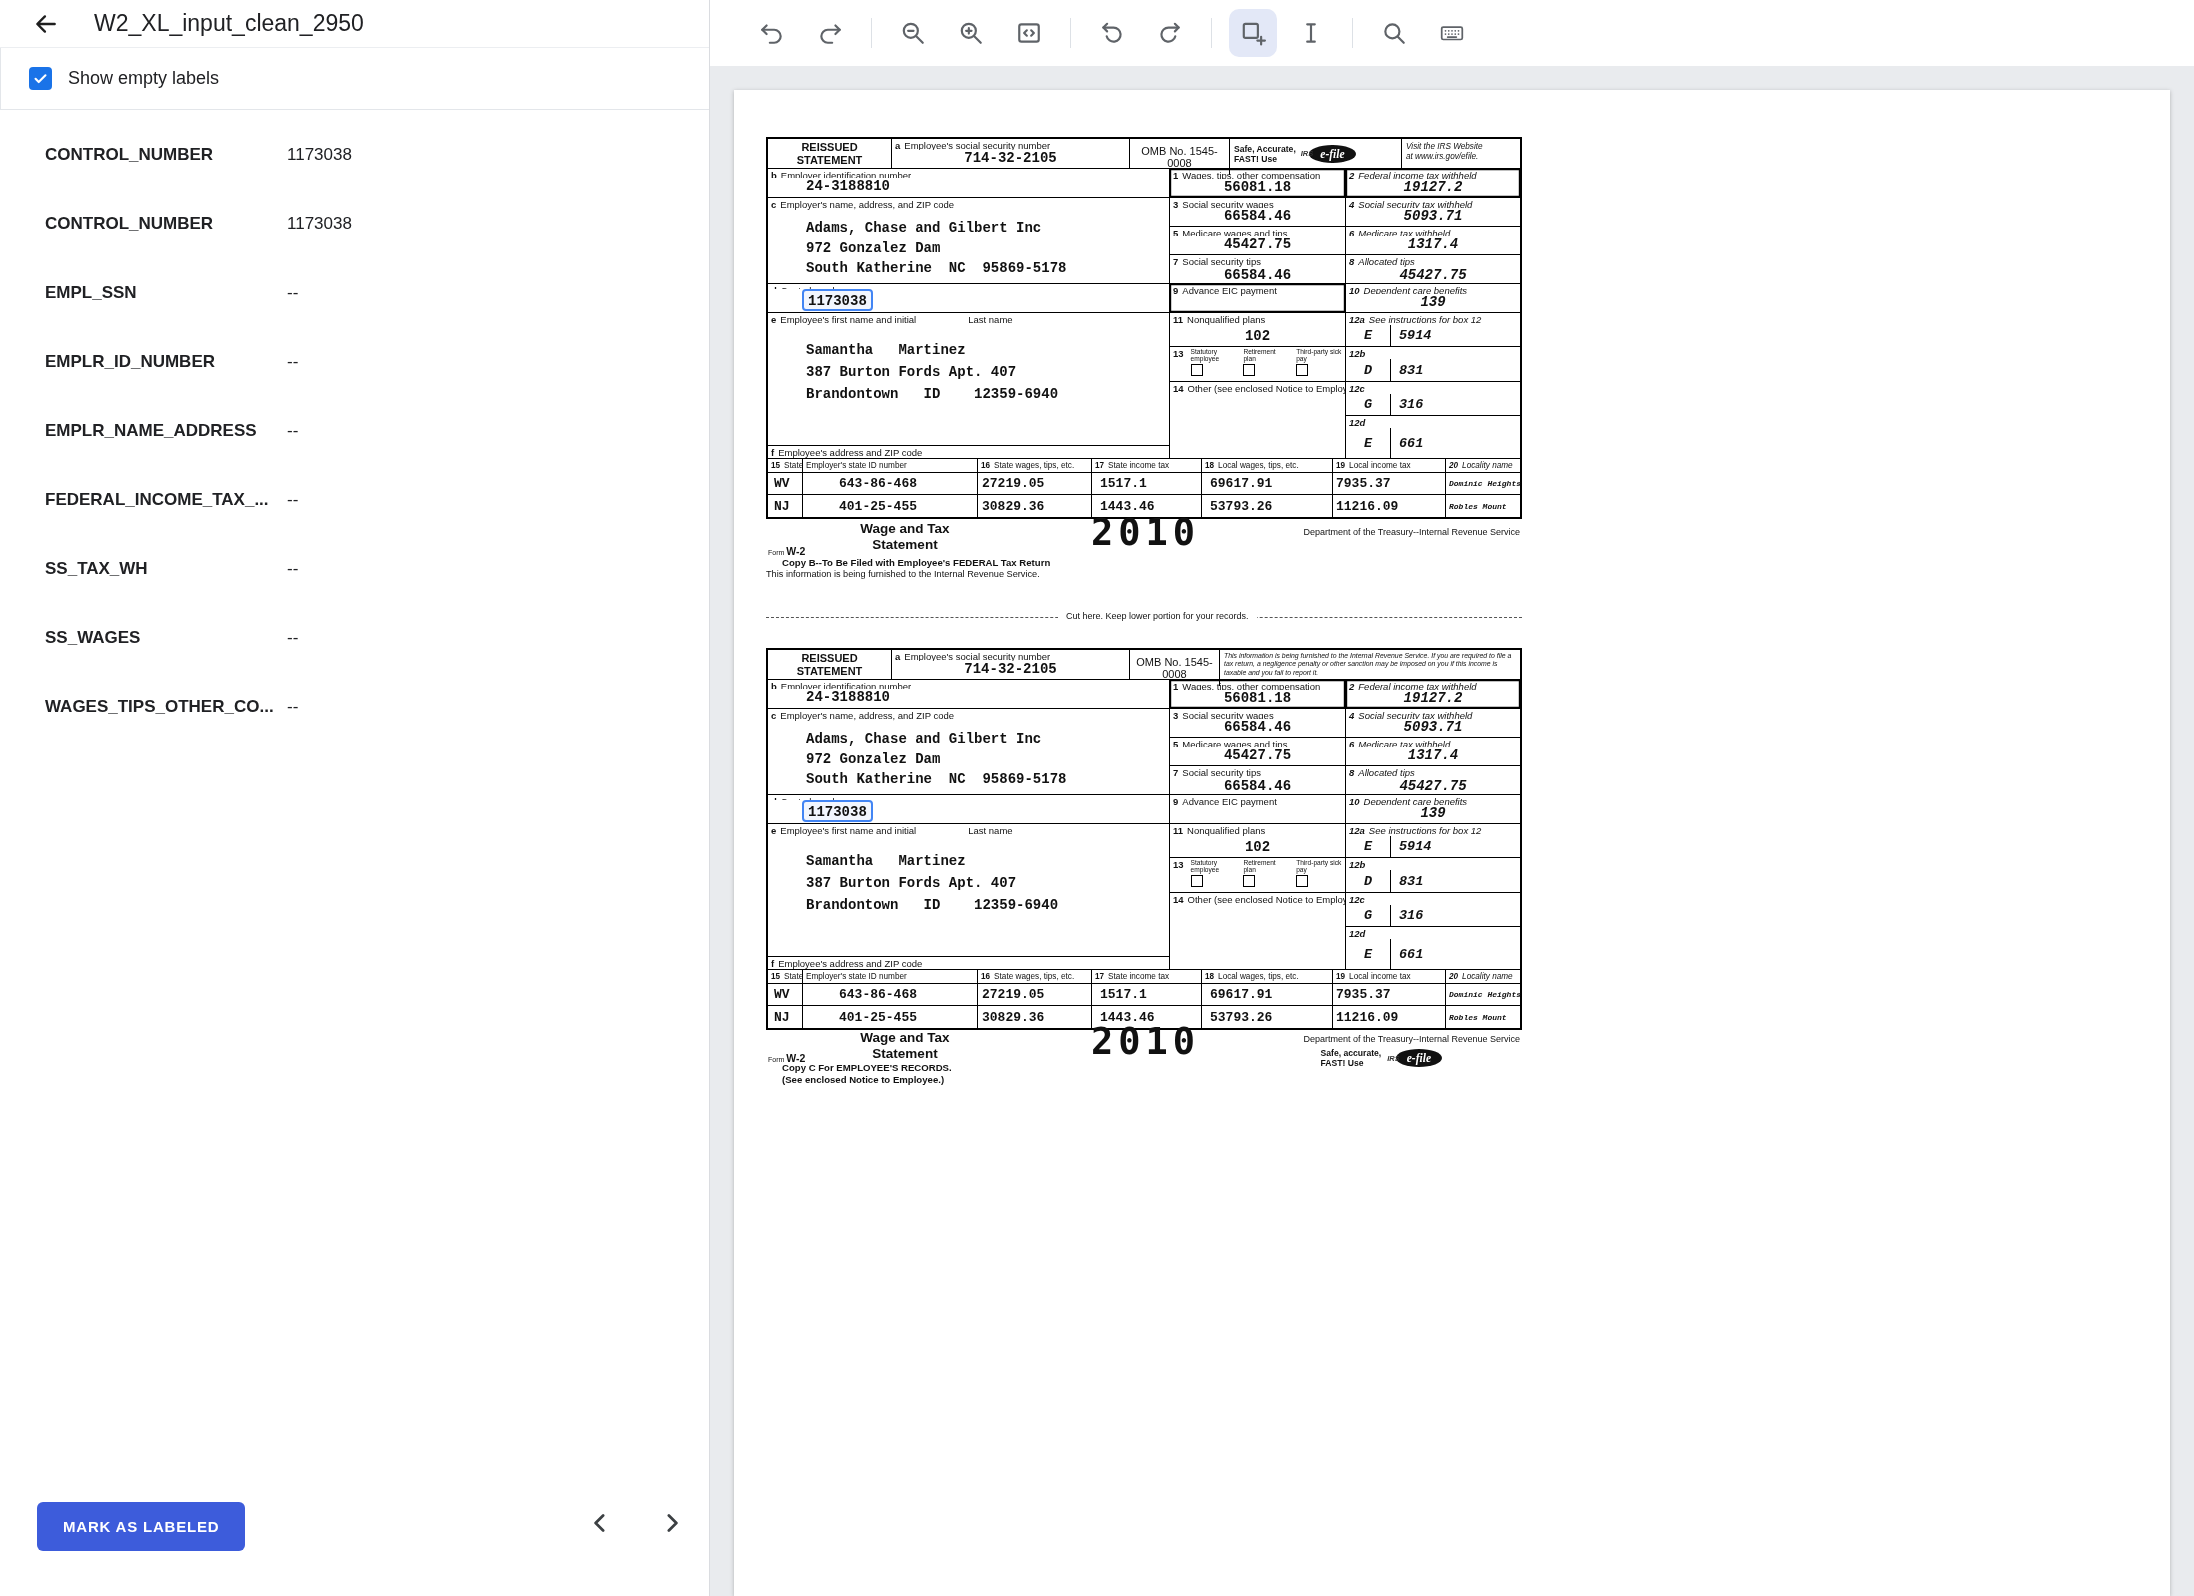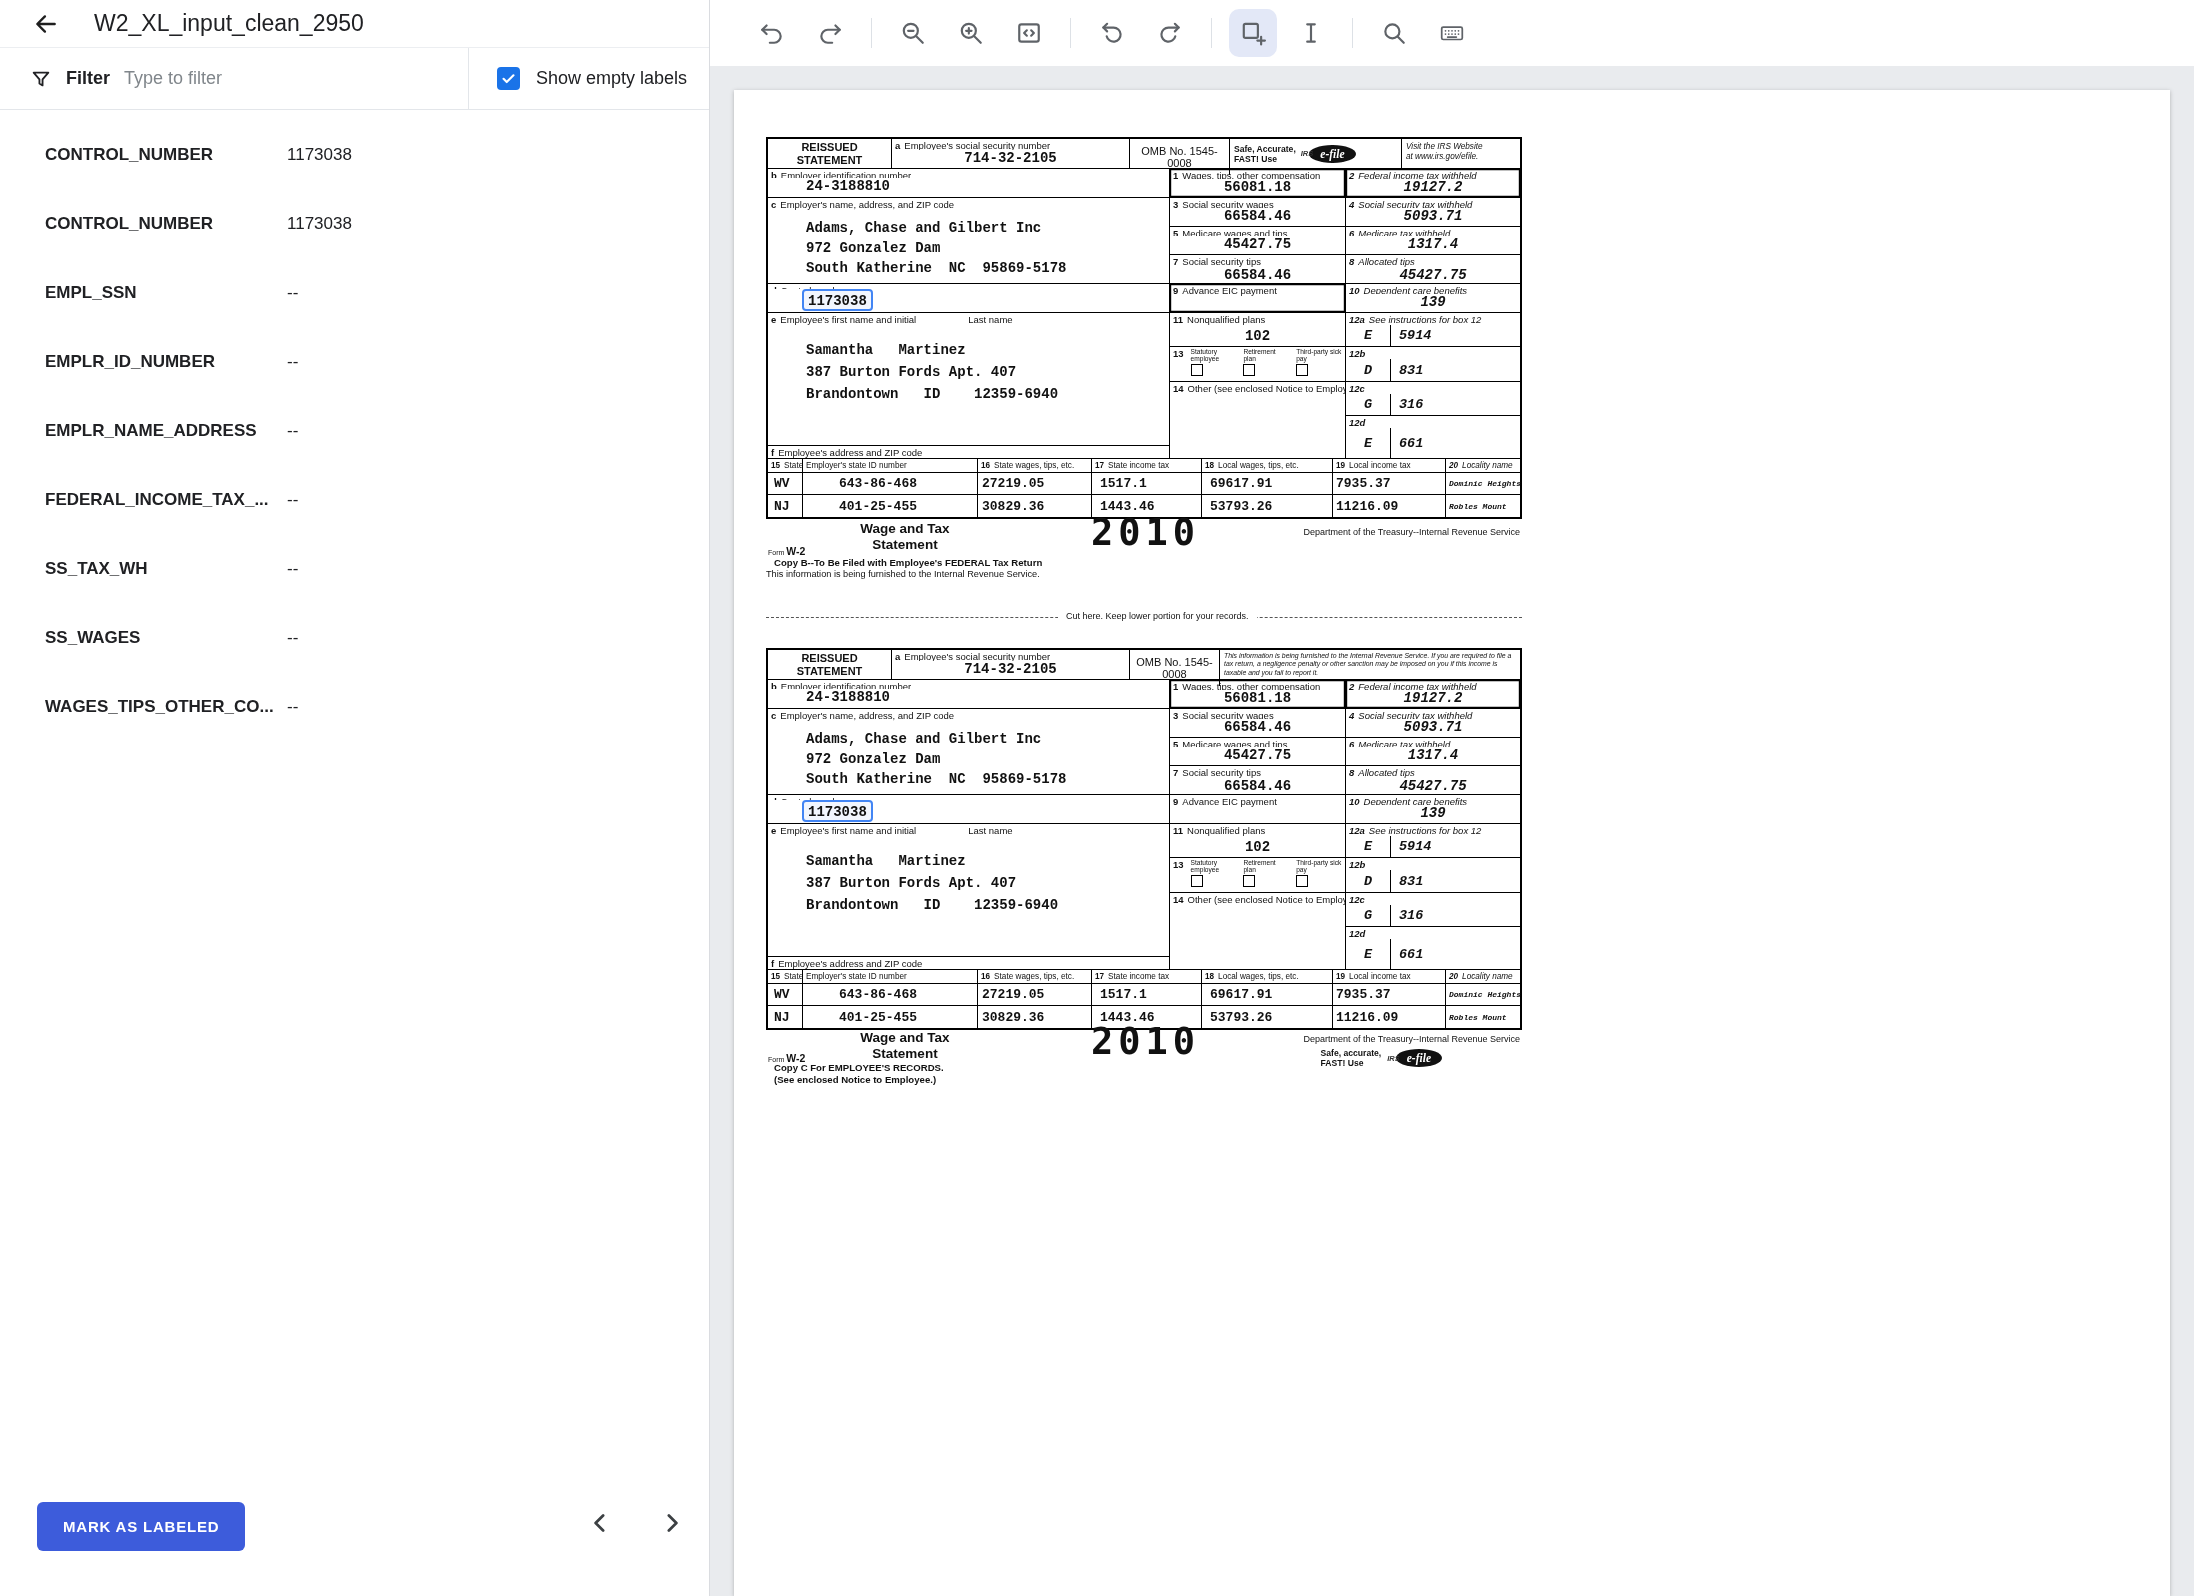--- a/index.html
+++ b/index.html
@@ -86,21 +86,21 @@
   .srow { align-items:center; }
   .srow .c { flex-direction:row; align-items:center; height:100%; }
   .sv { font-family:"Liberation Mono",monospace; font-weight:700; font-size:13px; white-space:pre; }
   .loc { font-size:8px; }
   .w2foot { position:relative; width:756px; height:70px; font-size:9px; }
   .f-form { position:absolute; left:2px; font-size:7px; }
   .f-form b { font-size:10.5px; }
   .f-title { position:absolute; left:80px; width:118px; text-align:center; font-weight:700; font-size:13.5px; line-height:16px; }
   .f-year { position:absolute; left:325px; top:-8px; font-family:"DejaVu Sans Mono",monospace; font-weight:700; font-size:37px; letter-spacing:5px; }
   .f-dept { position:absolute; right:2px; font-size:9px; }
-  .f-copy { position:absolute; left:8px; font-weight:700; font-size:9.6px; }
+  .f-copy { position:absolute; left:16px; font-weight:700; font-size:9.6px; }
   .f-sub { position:absolute; left:0; font-size:9.2px; }
   .f-safe { position:absolute; display:flex; align-items:center; gap:6px; }
   .cut { position:relative; width:756px; border-top:1.5px dashed #555; margin:28px 0 30px; }
   .cut-text { position:absolute; left:292px; top:-7px; background:#fff; padding:0 8px; font-size:9px; }
 </style>
 </head>
 <body>
 
 <div class="app">
 
@@ -108,27 +108,20 @@
     <header class="lp-head">
       <button class="back-btn">
         <svg viewBox="0 0 24 24">
             <path d="M20 12H5M11 5l-7 7 7 7"></path>
           </svg>
       </button>
       <h1 class="lp-title">W2_XL_input_clean_2950</h1>
     </header>
 
     <div class="filter-bar">
-      <div class="filter-left">
-        <svg viewBox="0 0 24 24">
-            <path d="M4 5h16l-6.3 7.5V19l-3.4-2.2v-4.3z"></path>
-          </svg>
-        <span class="filter-word">Filter</span>
-        <input class="filter-input" type="text" placeholder="Type to filter" style="">
-      </div>
       <div class="filter-right">
         <div class="cbx">
           <svg viewBox="0 0 24 24">
               <path d="M5 12.5l4.5 4.5L19 7.5"></path>
             </svg>
         </div>
         <span class="show-empty">Show empty labels</span>
       </div>
     </div>
 

